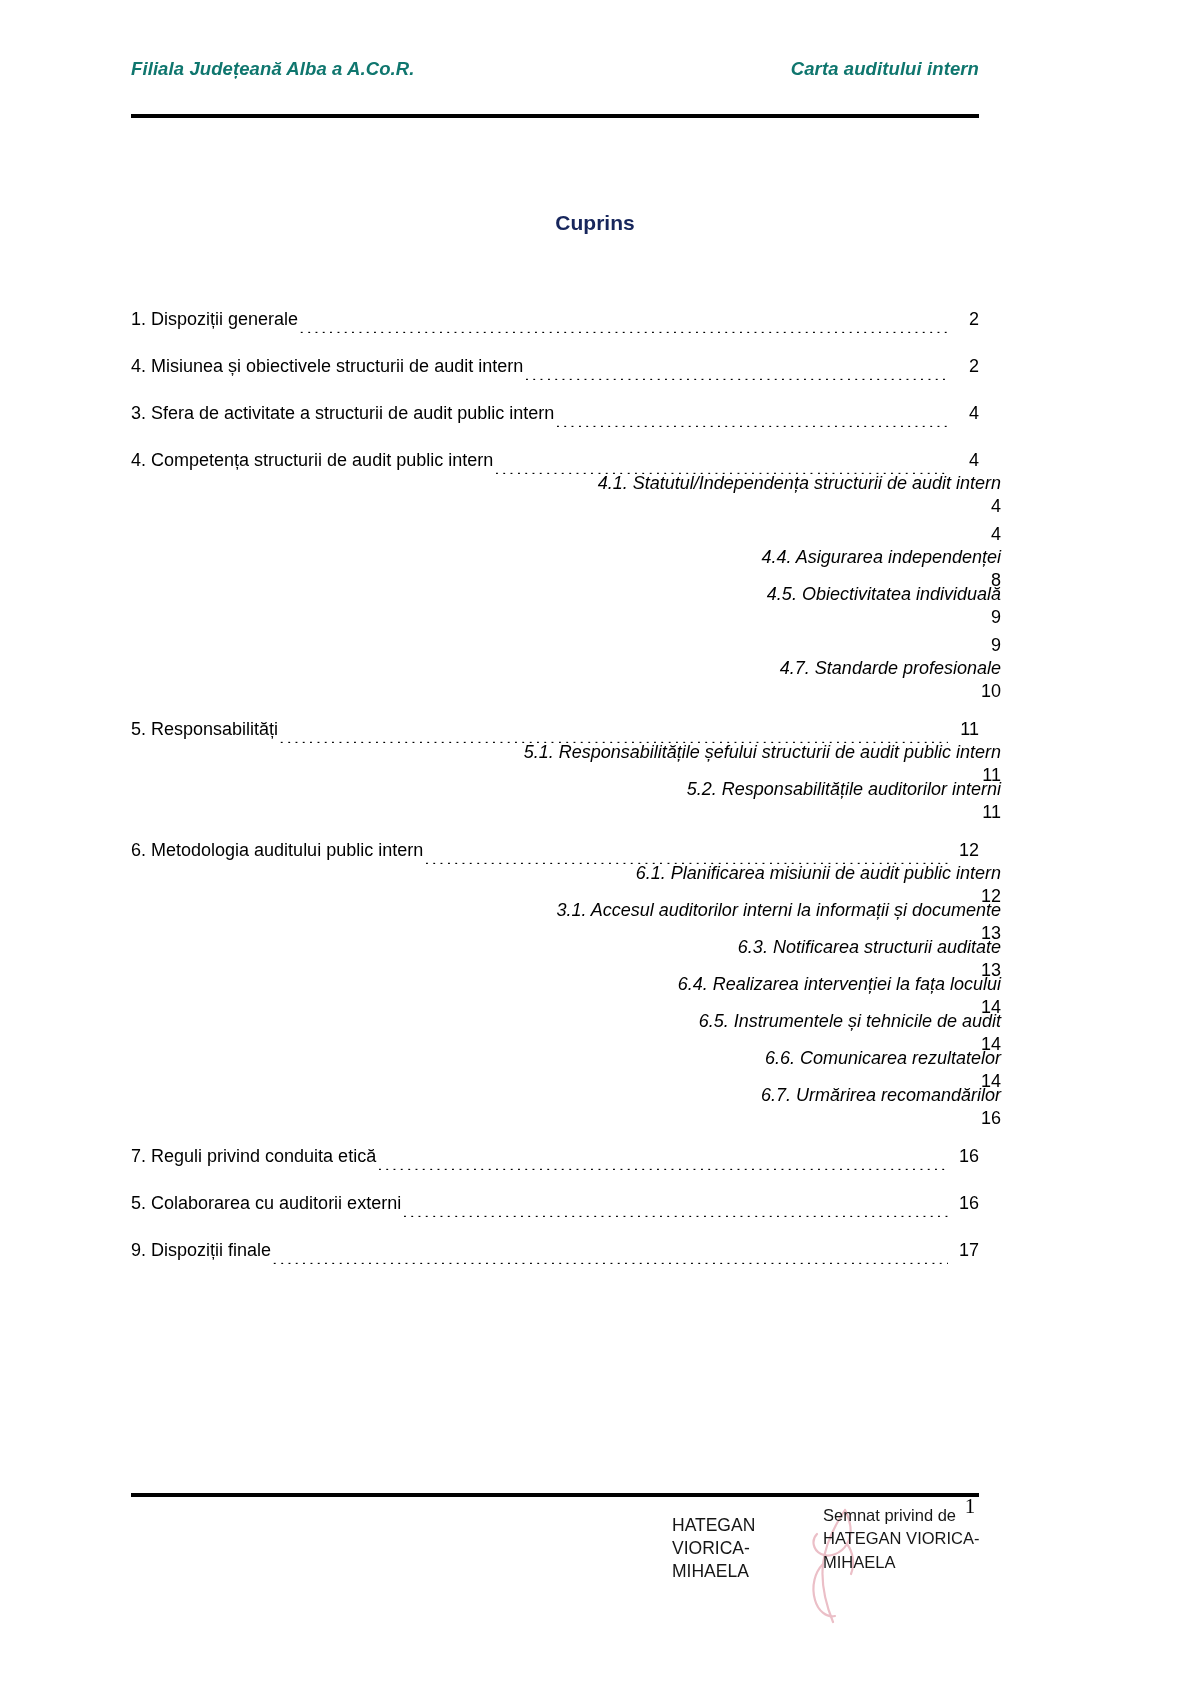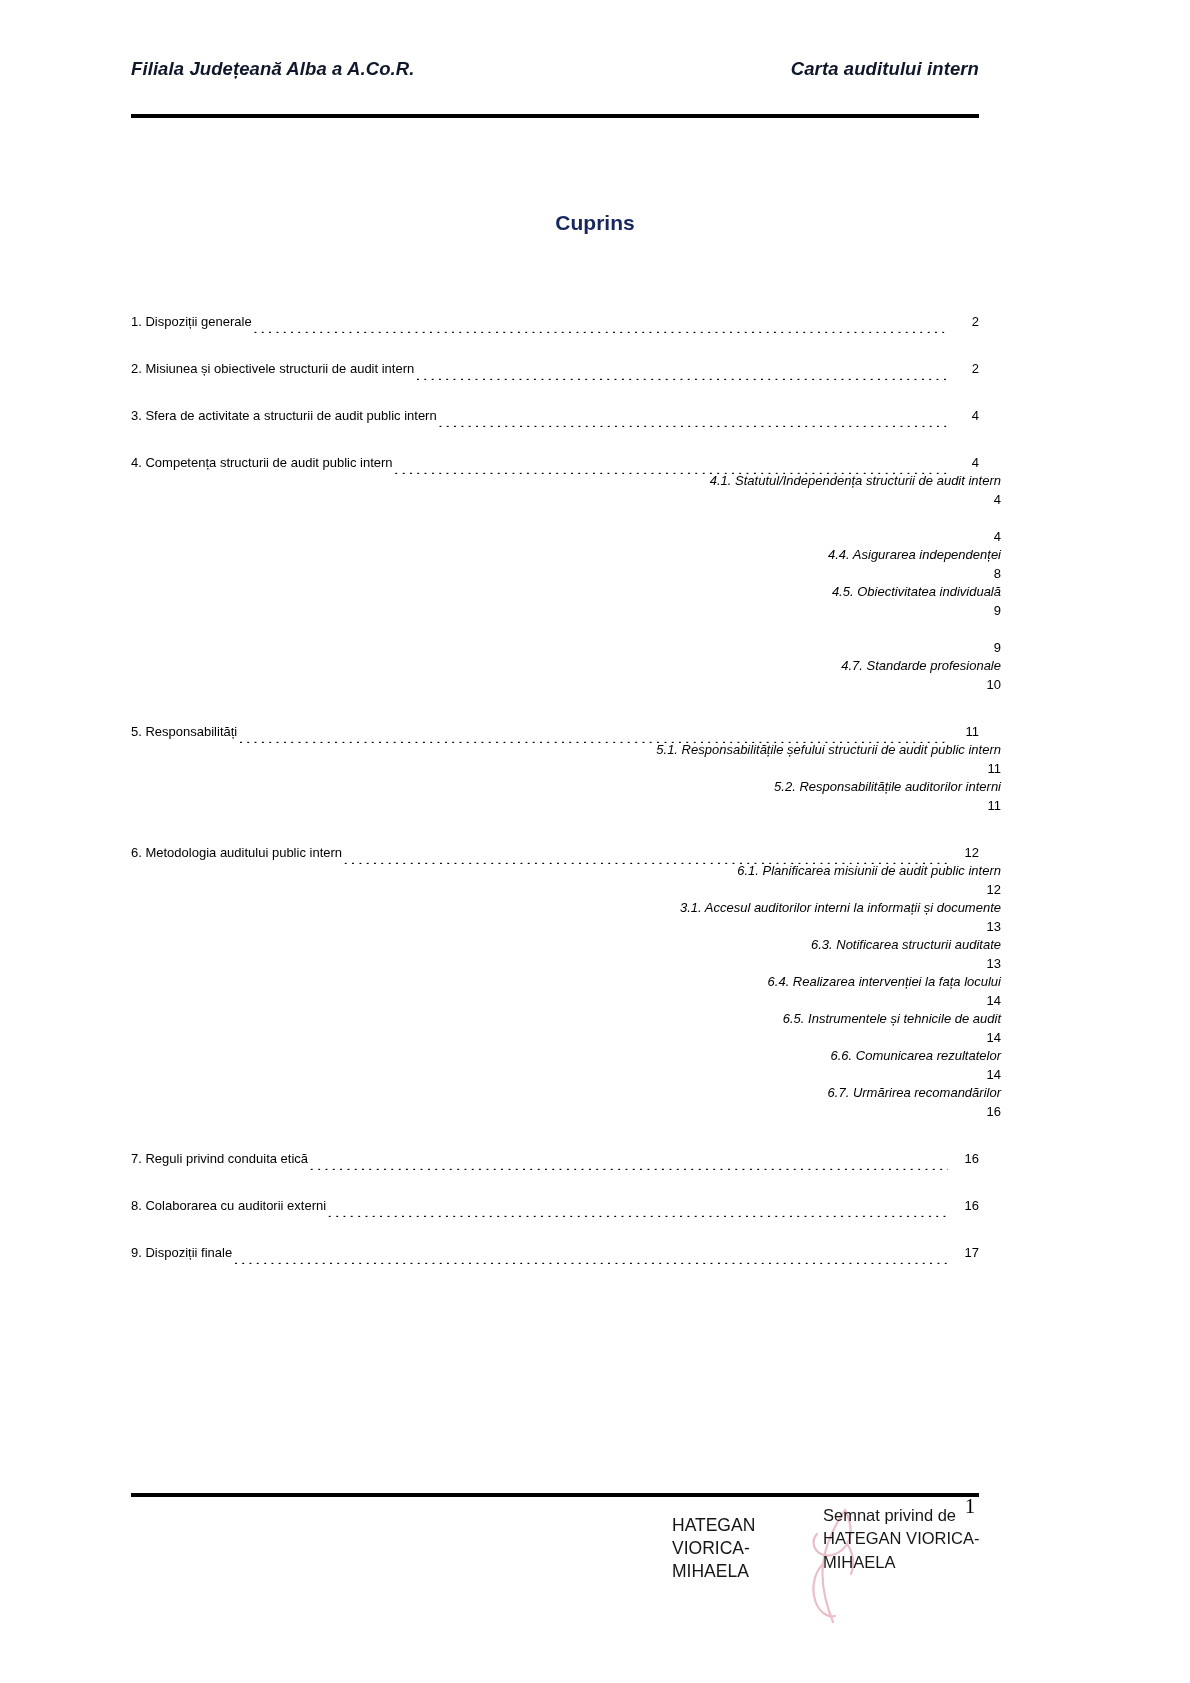--- a/index.html
+++ b/index.html
@@ -33,21 +33,21 @@
     display: flex;
     justify-content: space-between;
     align-items: baseline;
   }
   .header-text {
     font-family: "Liberation Sans", sans-serif;
     font-weight: bold;
     font-style: italic;
     font-size: 18.5px;
     letter-spacing: 0.1px;
-    color: #0f172a;
+    color: #0f766e;
     white-space: nowrap;
   }
   .header-rule {
     position: absolute;
     left: 131px;
     top: 114px;
     width: 848px;
     height: 4px;
     background: #000000;
   }
@@ -69,21 +69,21 @@
   .toc {
     position: absolute;
     left: 131px;
     top: 286px;
     width: 848px;
   }
   .toc-entry {
     display: flex;
     align-items: flex-end;
     width: 100%;
-    font-size: 13px;
+    font-size: 18px;
     line-height: 1.0;
     color: #000000;
     white-space: nowrap;
   }
   .toc-entry.lvl1 {
     height: 47px;
     padding-left: 0;
     font-style: normal;
   }
   .toc-entry.lvl2 {
@@ -192,21 +192,21 @@
 
   <div class="doc-title">Cuprins</div>
 
   <div class="toc">
       <div class="toc-entry lvl1">
         <span class="toc-label">1. Dispoziții generale</span>
         <span class="toc-leader"></span>
         <span class="toc-page">2</span>
       </div>
       <div class="toc-entry lvl1">
-        <span class="toc-label">2. Misiunea și obiectivele structurii de audit intern</span>
+        <span class="toc-label">4. Misiunea și obiectivele structurii de audit intern</span>
         <span class="toc-leader"></span>
         <span class="toc-page">2</span>
       </div>
       <div class="toc-entry lvl1">
         <span class="toc-label">3. Sfera de activitate a structurii de audit public intern</span>
         <span class="toc-leader"></span>
         <span class="toc-page">4</span>
       </div>
       <div class="toc-entry lvl1">
         <span class="toc-label">4. Competența structurii de audit public intern</span>
@@ -295,21 +295,21 @@
         <span class="toc-label">6.7. Urmărirea recomandărilor</span>
         <span class="toc-leader"></span>
         <span class="toc-page">16</span>
       </div>
       <div class="toc-entry lvl1">
         <span class="toc-label">7. Reguli privind conduita etică</span>
         <span class="toc-leader"></span>
         <span class="toc-page">16</span>
       </div>
       <div class="toc-entry lvl1">
-        <span class="toc-label">8. Colaborarea cu auditorii externi</span>
+        <span class="toc-label">5. Colaborarea cu auditorii externi</span>
         <span class="toc-leader"></span>
         <span class="toc-page">16</span>
       </div>
       <div class="toc-entry lvl1">
         <span class="toc-label">9. Dispoziții finale</span>
         <span class="toc-leader"></span>
         <span class="toc-page">17</span>
       </div>
     </div>
 

